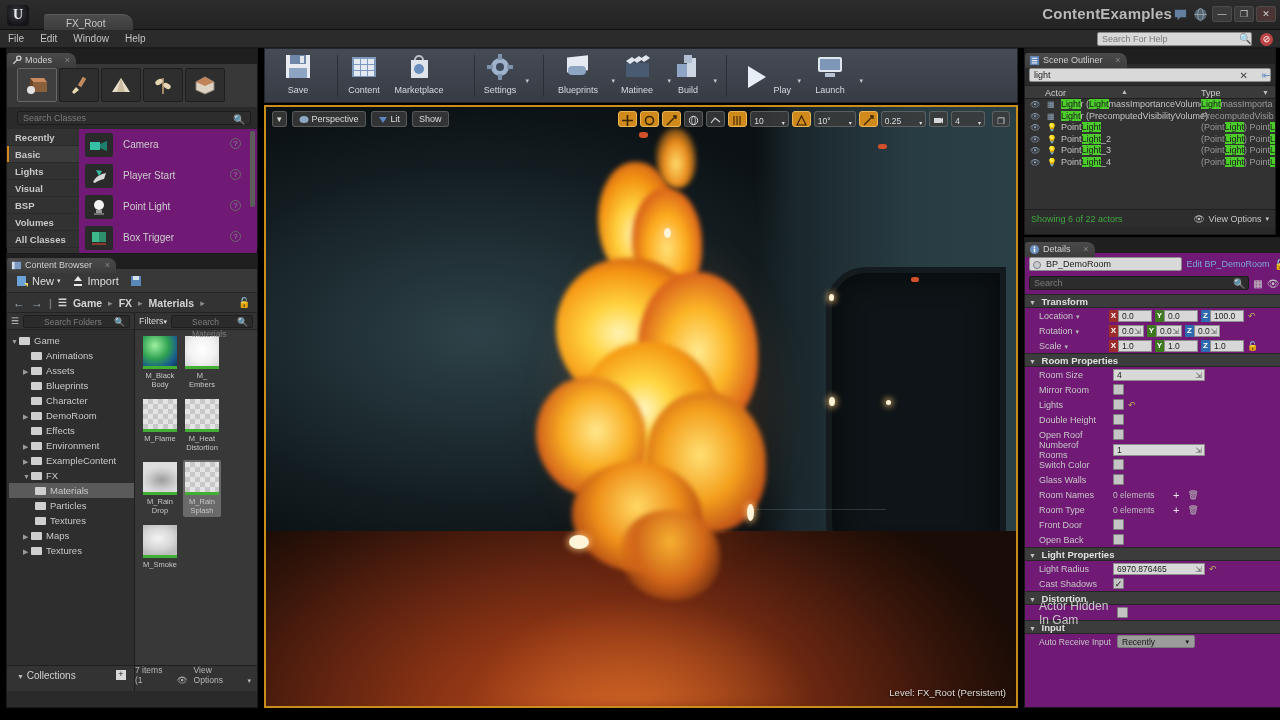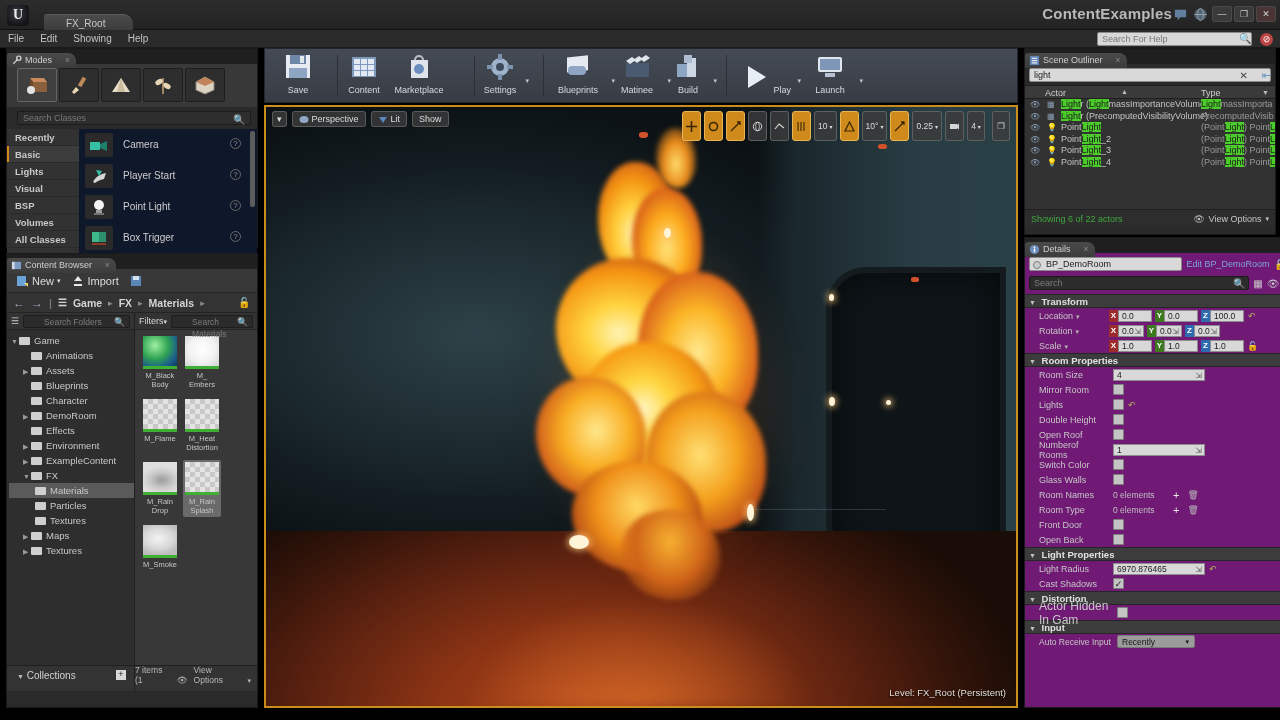--- a/index.html
+++ b/index.html
@@ -108,21 +108,21 @@
   .cat-list { width: 72px; background: #323232; }
   .cat {
     height: 17px; line-height: 17px; padding-left: 8px;
     color: #c8c8c8; font-size: 9.5px; font-weight: bold;
     border-bottom: 1px solid #2a2a2a; position: relative;
   }
   .cat.active { background: #3c3c3c; }
   .cat.active::before {
     content:''; position:absolute; left:0; top:0; width:2px; height:100%; background:#d08a1b;
   }
-  .place-list { flex: 1; background: #0f172a; overflow: hidden; position: relative; }
+  .place-list { flex: 1; background: #701a75; overflow: hidden; position: relative; }
   .place-item {
     height: 31px; display: flex; align-items: center; padding-left: 6px;
     position: relative; color: #cdcdcd; font-size: 10px;
   }
   .place-thumb {
     width: 28px; height: 24px; background: #2a2a2a; border-radius: 2px;
     margin-right: 10px; display:flex; align-items:center; justify-content:center;
   }
   .place-help {
     position: absolute; right: 16px; top: 9px; width: 11px; height: 11px;
@@ -285,24 +285,24 @@
   }
   .vp-chip {
     height: 16px; padding: 0 6px; background: rgba(58,58,58,.82);
     border: 1px solid rgba(110,110,110,.65); border-radius: 3px;
     color: #dcdcdc; font-size: 9px; line-height: 15px;
     display: flex; align-items: center; gap: 3px;
   }
   .vp-chip.small { padding: 0 4px; }
   .vp-right { position: absolute; right: 6px; top: 4px; display: flex; gap: 3px; z-index: 5; }
   .vpbtn {
-    height: 30px; min-width: 18px; padding: 0 3px;
+    height: 16px; min-width: 18px; padding: 0 3px;
     background: rgba(60,60,60,.8); border: 1px solid rgba(120,120,120,.6);
     border-radius: 3px; color: #dcdcdc; font-size: 8.5px;
-    display: flex; align-items: center; justify-content: center; gap: 2px;
+    display: flex; align-items: flex-end; justify-content: center; gap: 18px;
   }
   .vpbtn.on { background: #d08a1b; border-color: #e8b454; color: #3a2504; }
   .vp-levellabel {
     position: absolute; right: 10px; bottom: 8px; z-index: 5;
     color: #e0dcd6; font-size: 9.5px; text-shadow: 0 1px 2px #000;
   }
 
   
   .outliner {
     position: absolute; left: 1024px; top: 48px; width: 252px; height: 187px;
@@ -441,21 +441,21 @@
   <div class="win-btns">
     <div class="win-btn">—</div>
     <div class="win-btn">❐</div>
     <div class="win-btn close">✕</div>
   </div>
 </div>
 
 <div class="menubar">
   <div class="mi">File</div>
   <div class="mi">Edit</div>
-  <div class="mi">Showing</div>
+  <div class="mi">Window</div>
   <div class="mi">Help</div>
   <div class="help-search">Search For Help</div>
   <div class="help-search-mag">🔍</div>
   <div class="help-x">⊘</div>
 </div>
 
 <div class="modes">
   <div class="modes-tabrow">
     <div class="panel-tab">
       <svg class="tabicon svgico" viewBox="0 0 12 12">

